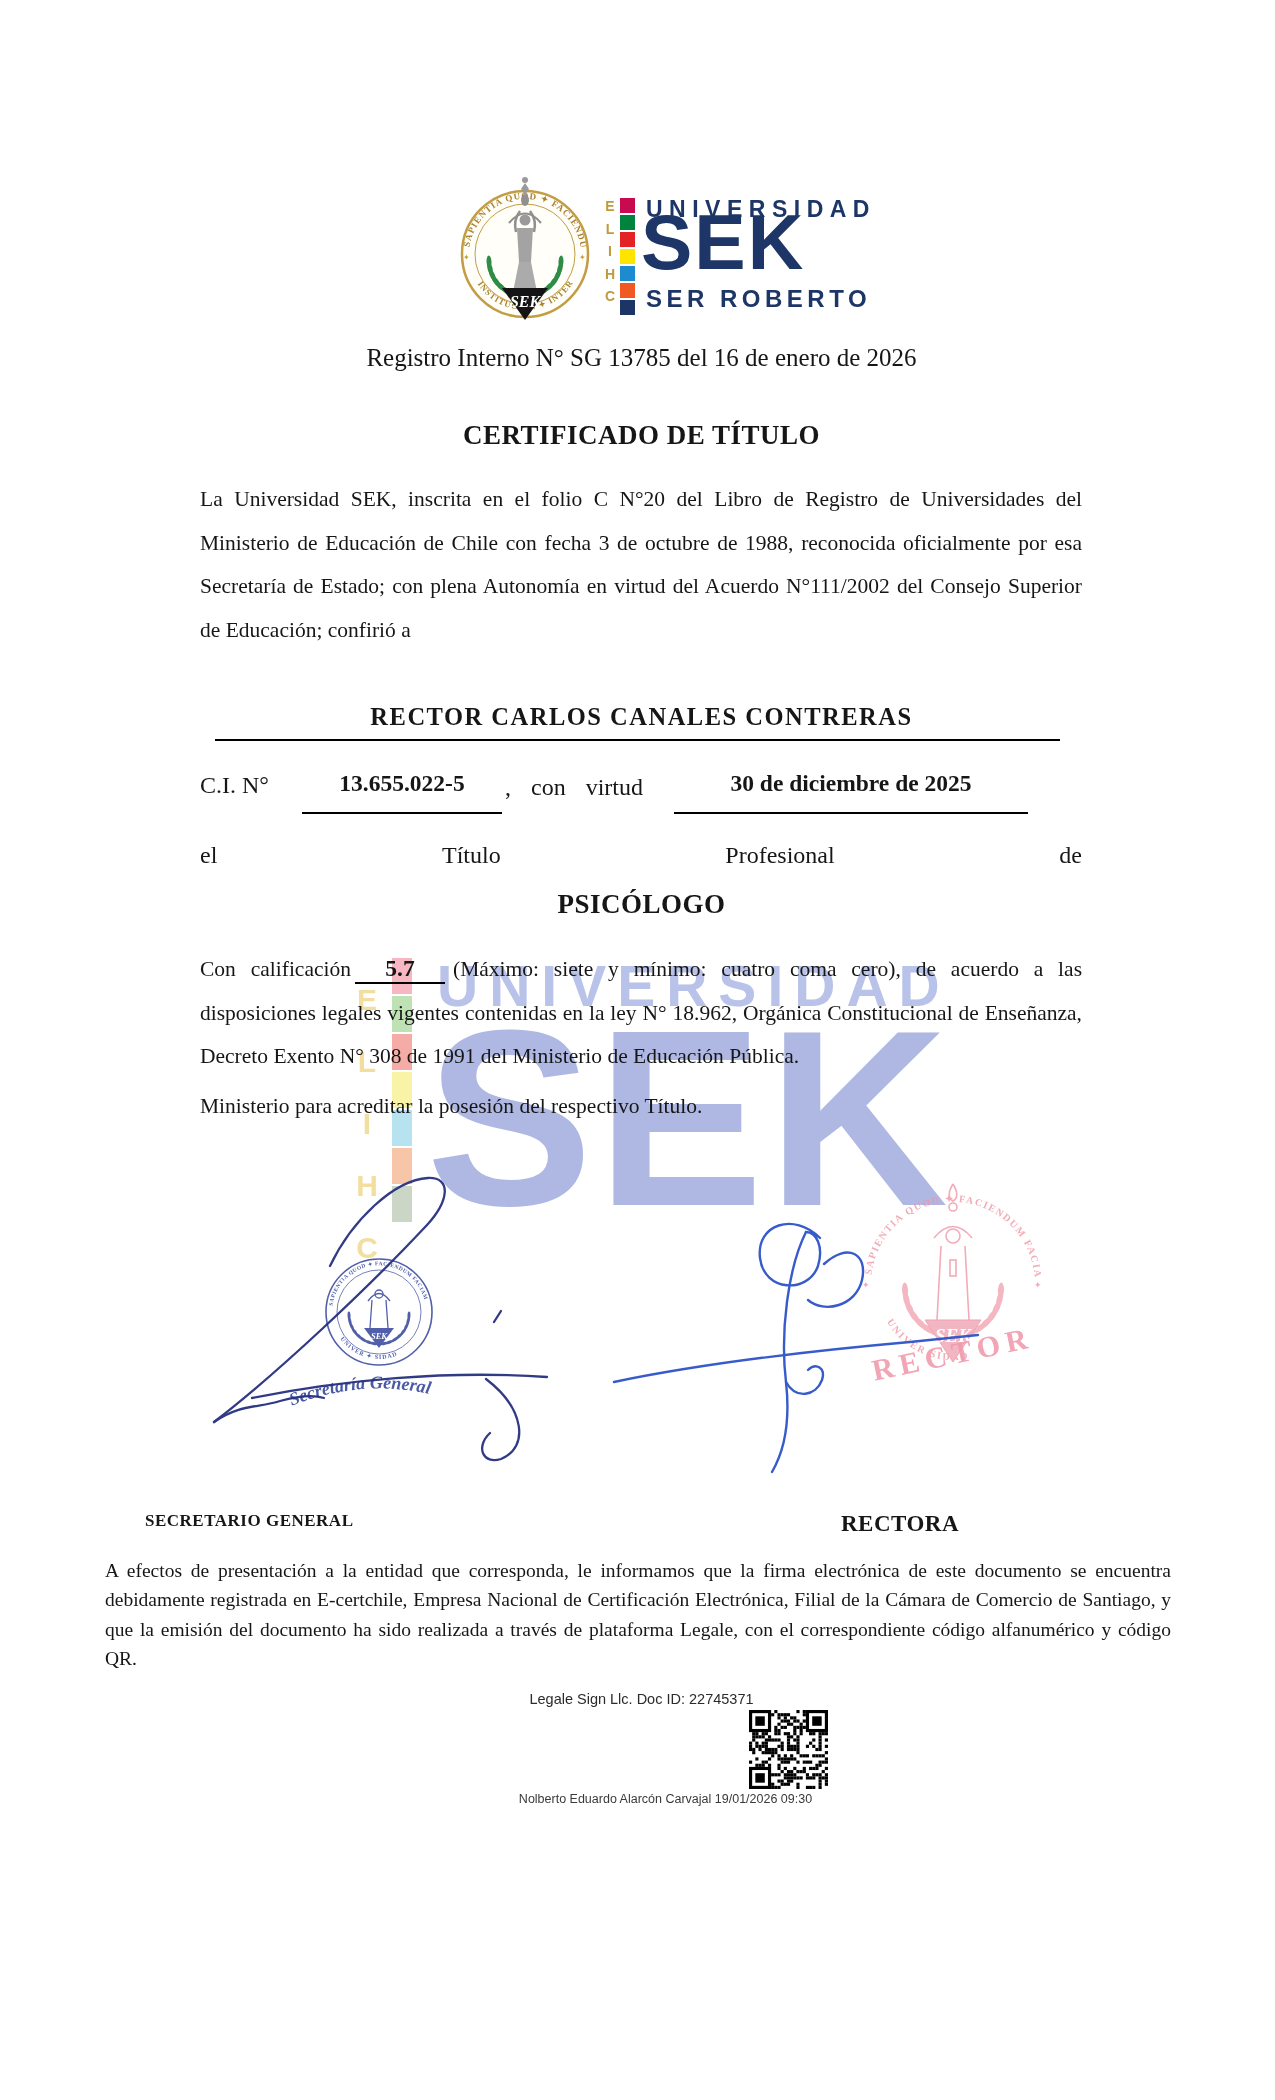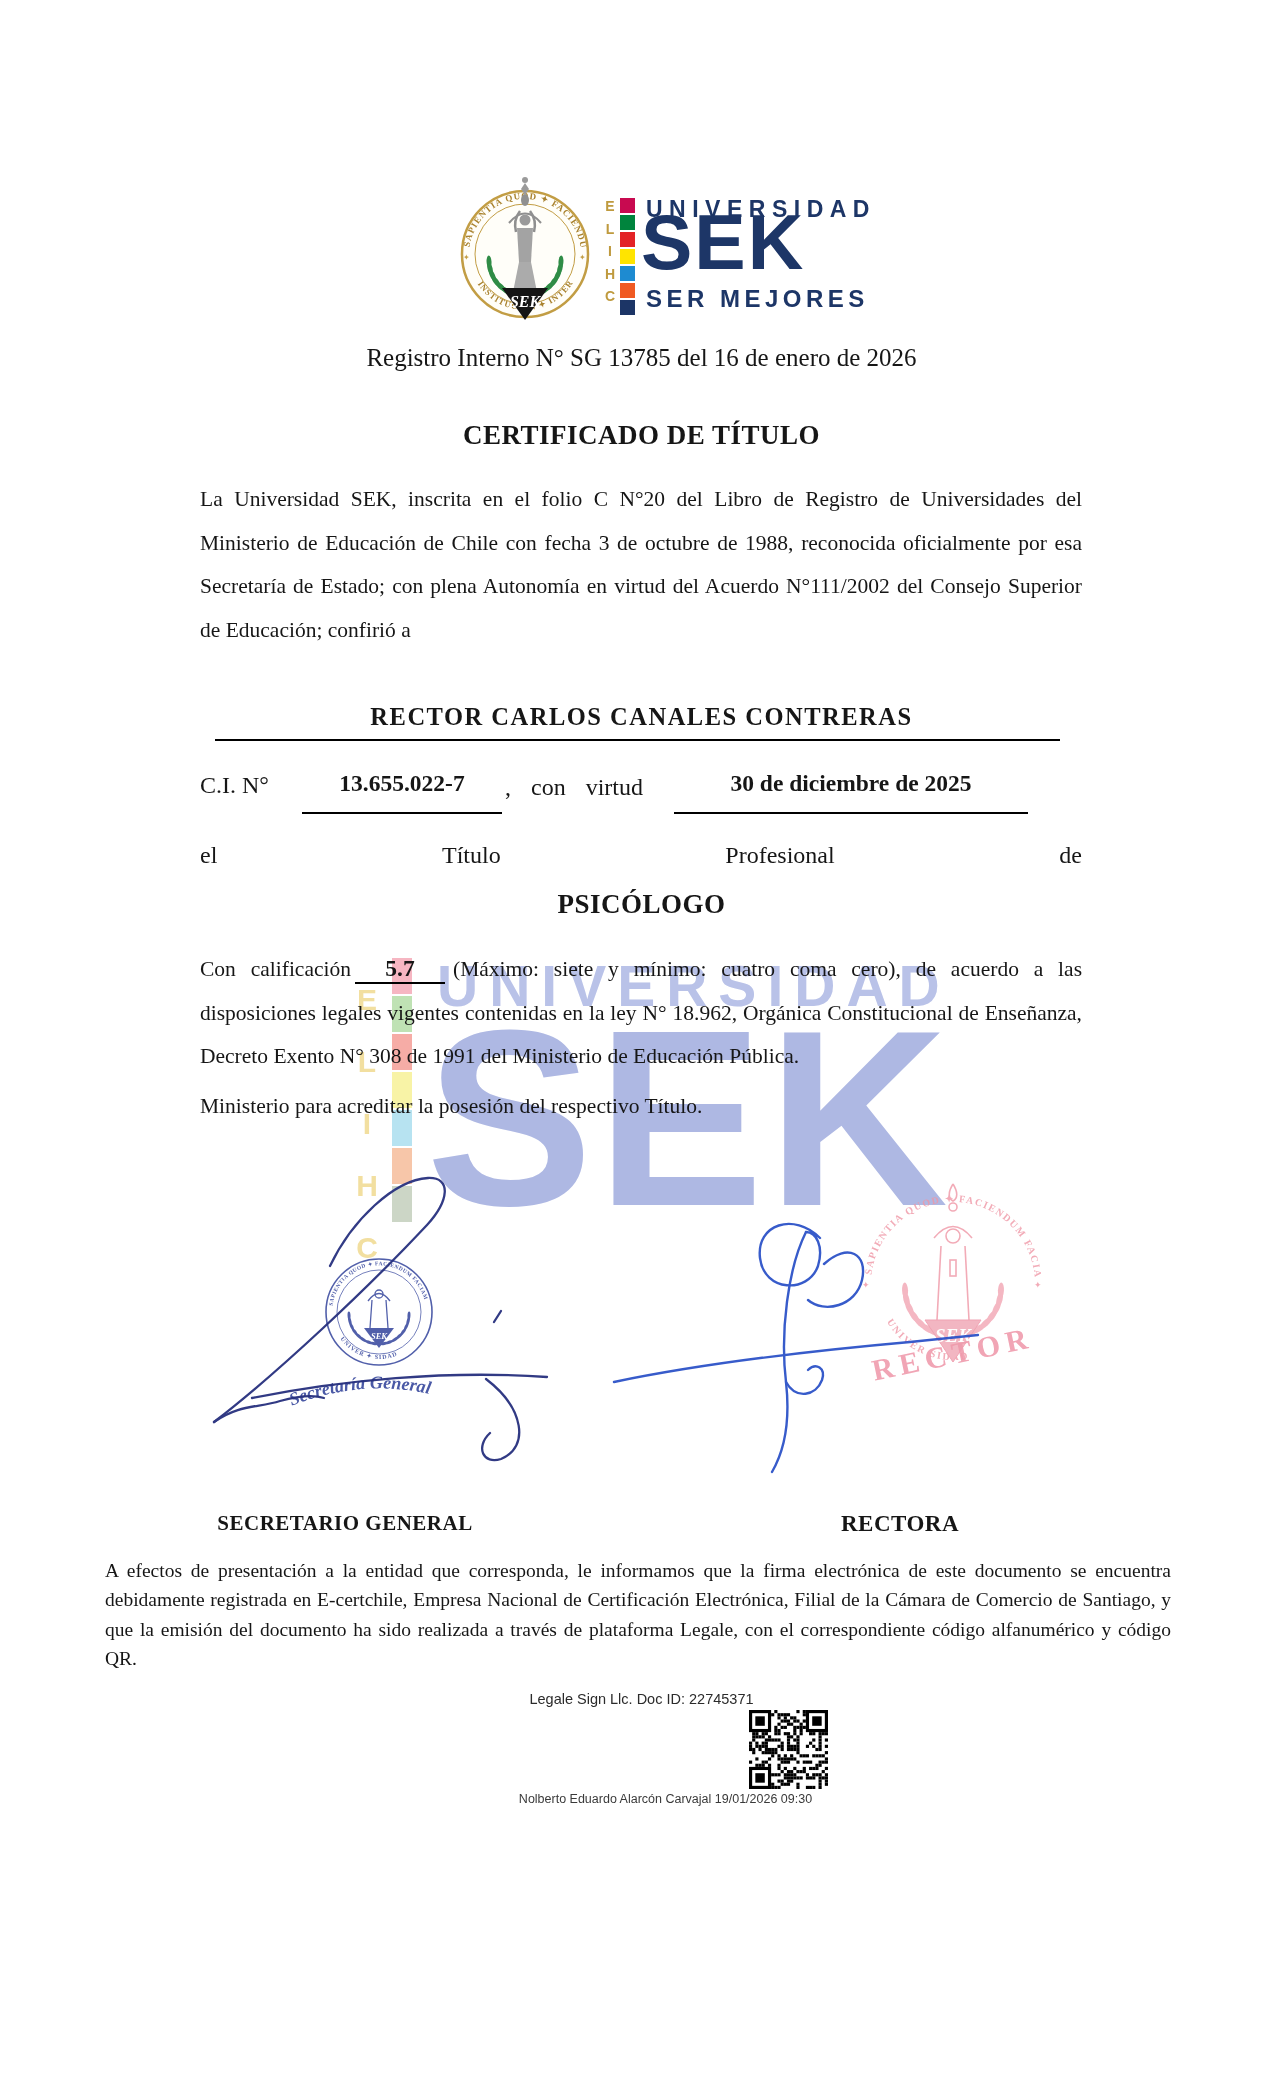--- a/index.html
+++ b/index.html
@@ -41,21 +41,21 @@
   #confecha{left:505px;top:774px;font-size:24px;word-spacing:14px;}
   #fecha-value{left:674px;top:770px;width:354px;height:42px;}
   #titulo-row{left:200px;top:842px;width:882px;display:flex;justify-content:space-between;font-size:24px;}
   #degree{top:889px;font-size:27px;font-weight:bold;letter-spacing:0.5px;}
   #calif{left:200px;top:948px;width:882px;font-size:21.5px;line-height:43.5px;}
   #calif-value{display:inline-block;width:90px;text-align:center;font-weight:bold;font-size:23.5px;
                border-bottom:2.5px solid #000;margin:0 8px 0 4px;line-height:1.1;}
   #extendido{left:200px;top:1094px;width:882px;font-size:21.5px;}
   #sig-left{left:192px;top:1170px;}
   #sig-right{left:610px;top:1172px;}
-  #lbl-left{left:145px;top:1511px;width:400px;text-align:center;font-size:21px;font-weight:bold;letter-spacing:0.5px;}
+  #lbl-left{left:145px;top:1511px;width:400px;text-align:left;font-size:17px;font-weight:bold;letter-spacing:0.5px;}
   #lbl-right{left:700px;top:1511px;width:400px;text-align:center;font-size:23px;font-weight:bold;letter-spacing:0.5px;}
   #footer-par{left:105px;top:1556px;width:1066px;font-size:19.5px;line-height:29.3px;}
   #docid{top:1691px;font-family:"Liberation Sans",sans-serif;font-size:14.5px;color:#2b2b2b;}
   #qr{left:749px;top:1710px;width:79px;height:79px;}
   #signer{top:1792px;font-family:"Liberation Sans",sans-serif;font-size:12.5px;color:#3a3a3a;padding-left:24px;}
 </style>
 </head>
 <body>
 
 <div class="page">
@@ -139,33 +139,33 @@
         <div class="strip-sq" style="background: rgb(200, 10, 80);"></div>
         <div class="strip-sq" style="background: rgb(0, 132, 61);"></div>
         <div class="strip-sq" style="background: rgb(227, 34, 38);"></div>
         <div class="strip-sq" style="background: rgb(255, 228, 0);"></div>
         <div class="strip-sq" style="background: rgb(30, 139, 209);"></div>
         <div class="strip-sq" style="background: rgb(240, 90, 34);"></div>
         <div class="strip-sq" style="background: rgb(28, 53, 102);"></div>
       </div>
     <div class="abs navy" id="logo-univ">UNIVERSIDAD</div>
     <div class="abs navy" id="logo-sek">SEK</div>
-    <div class="abs navy" id="logo-ser">SER MEJORES</div>
+    <div class="abs navy" id="logo-ser">SER ROBERTO</div>
   </div>
 
   <div class="abs ctr content" id="registro">Registro Interno N° SG 13785 del 16 de enero de 2026</div>
   <div class="abs ctr content" id="cert-title">CERTIFICADO DE TÍTULO</div>
 
   <div class="abs jpar content" id="intro">La Universidad SEK, inscrita en el folio C N°20 del Libro de Registro de Universidades del Ministerio de Educación de Chile con fecha 3 de octubre de 1988, reconocida oficialmente por esa Secretaría de Estado; con plena Autonomía en virtud del Acuerdo N°111/2002 del Consejo Superior de Educación; confirió a</div>
 
   <div class="abs ctr content" id="grad-name">RECTOR CARLOS CANALES CONTRERAS</div>
   <div class="abs content" id="name-line"></div>
 
   <div class="abs content" id="ci-label">C.I. N°</div>
-  <div class="abs content fill-line" id="ci-value">13.655.022-7</div>
+  <div class="abs content fill-line" id="ci-value">13.655.022-5</div>
   <div class="abs content" id="confecha">, con  virtud</div>
   <div class="abs content fill-line" id="fecha-value">30 de diciembre de 2025</div>
 
   <div class="abs ctr content" id="degree">PSICÓLOGO</div>
 
   <div class="abs content" id="titulo-row">
     <span>el</span>
     <span>Título</span>
     <span>Profesional</span>
     <span>de</span>

